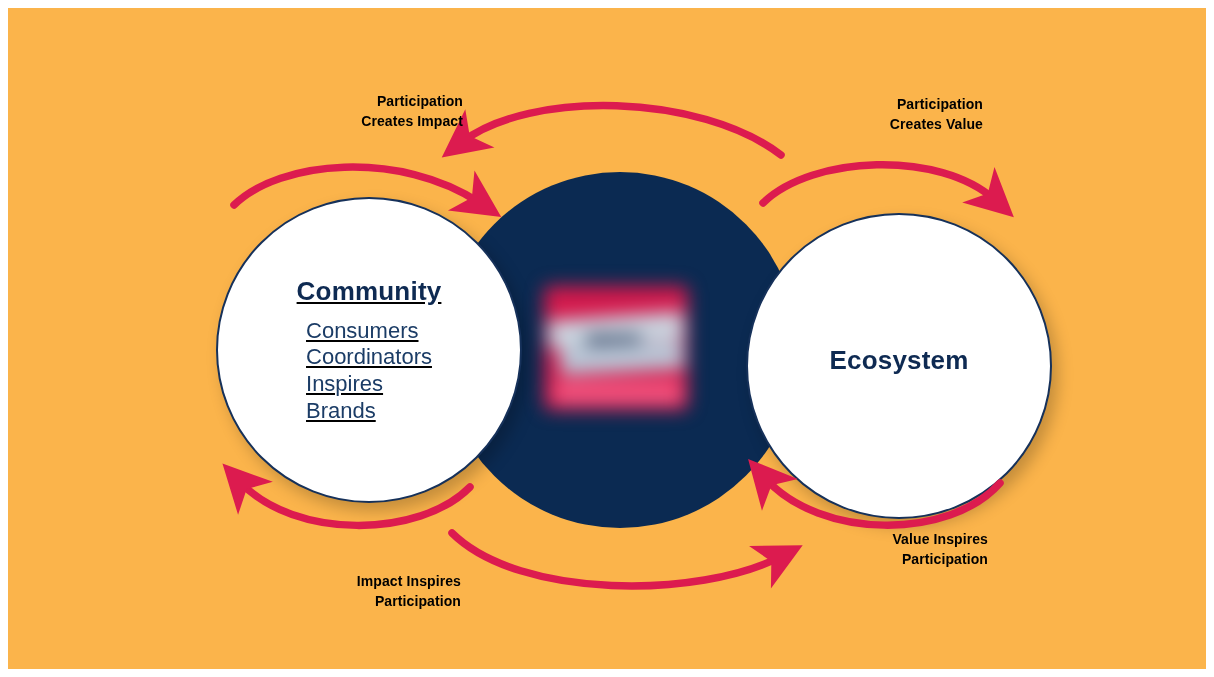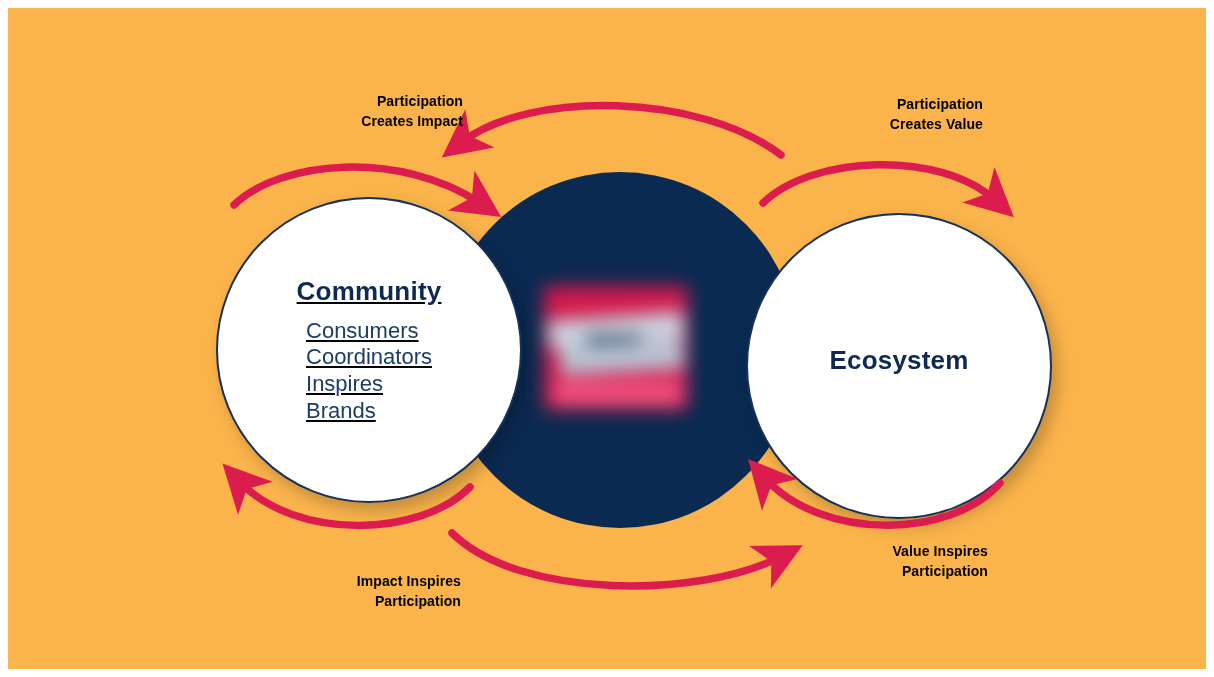--- a/index.html
+++ b/index.html
@@ -138,21 +138,21 @@
     font-size: 14px;
     font-weight: bold;
     line-height: 1.42;
     text-align: right;
     white-space: pre-line;
     letter-spacing: 0.1px;
   }
   #label-tl { left: 255px; top: 92px;  width: 208px; }
   #label-tr { left: 783px; top: 95px;  width: 200px; }
   #label-bl { left: 253px; top: 572px; width: 208px; }
-  #label-br { left: 788px; top: 542px; width: 200px; }
+  #label-br { left: 788px; top: 530px; width: 200px; }
 </style>
 </head>
 <body>
 
 <div id="canvas">
 
   <div id="bg"></div>
 
   <div id="center-circle"></div>
 

